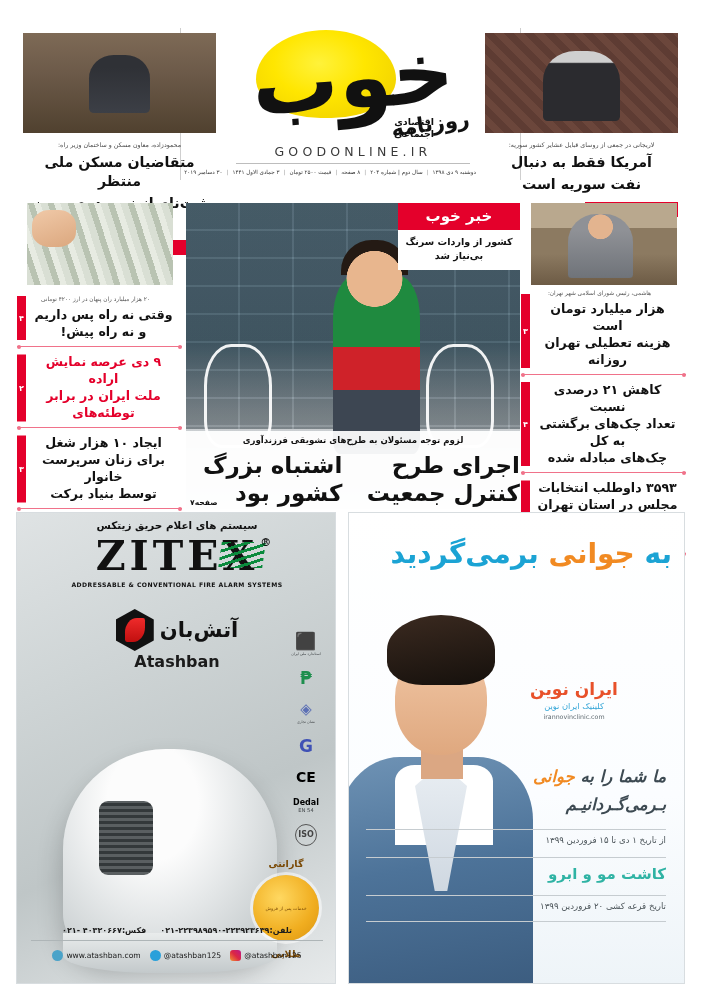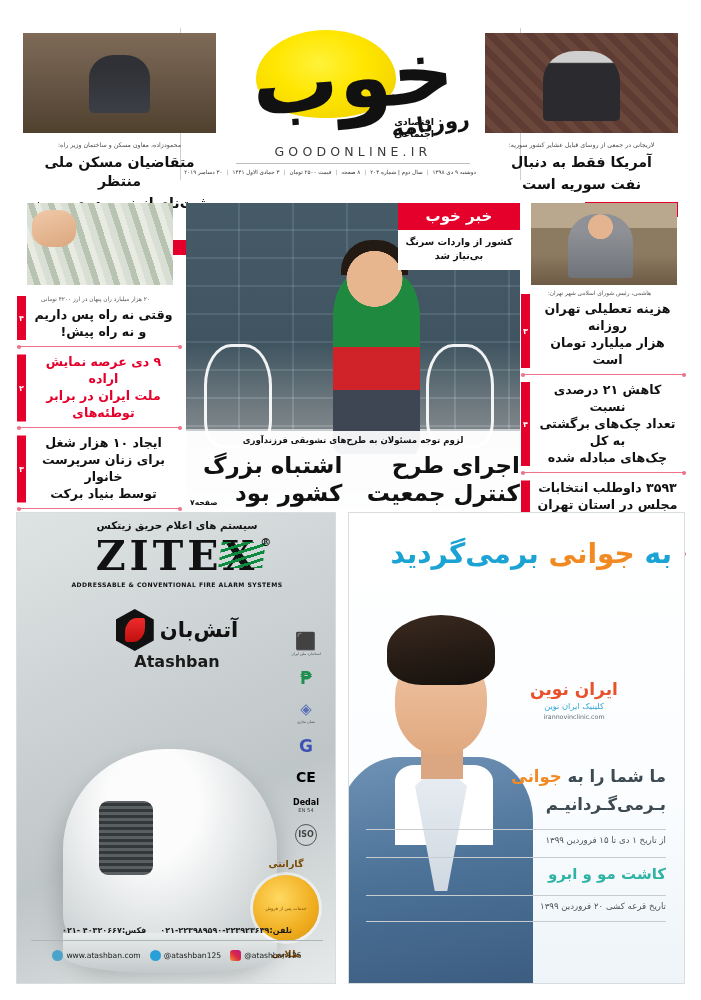--- a/index.html
+++ b/index.html
@@ -280,21 +280,21 @@
     font-size:17px; font-weight:bold; color:#e8512a; line-height:20px;
     letter-spacing:-1px;
   }
   .ad-clinic .logo .sub {
     font-size:8.3px; color:#3aa8d8; margin-top:2px;
   }
   .ad-clinic .logo .url {
     font-size:6.3px; color:#5f6a70; direction:ltr; margin-top:2px;
   }
   .ad-clinic .pitch {
-    position:absolute; right:18px; top:250px; width:300px; text-align:right;
+    position:absolute; right:18px; top:250px; width:300px; text-align:right;font-style:italic;
   }
   .ad-clinic .pitch .l1, .ad-clinic .pitch .l2 {
     font-size:16.5px; font-weight:bold; color:#3d4a52;
     line-height:28px; letter-spacing:2px;
   }
   .ad-clinic .pitch .l1 .hi { color:#f18a22; }
   .ad-clinic .sep {
     position:absolute; right:18px; width:300px; height:1px; background:#c6ccd0;
   }
   .ad-clinic .note {
@@ -537,22 +537,22 @@
   </div>
 
   <div class="colbox" style="left:521px; top:203px;">
     <div class="photo" style="position:relative; width:146px; height:82px; margin:0 auto 2px; overflow:hidden;">
       <div class="ph-man3"></div>
     </div>
 
     <div class="item" style="padding-top:2px;">
       <div class="pnum">۳</div>
       <div class="kicker2">هاشمی، رئیس شورای اسلامی شهر تهران:</div>
+      <div class="hl2 black">هزار میلیارد تومان است</div>
       <div class="hl2 black">هزینه تعطیلی تهران روزانه</div>
-      <div class="hl2 black">هزار میلیارد تومان است</div>
       <div class="dash"></div>
     </div>
 
     <div class="item">
       <div class="pnum">۴</div>
       <div class="hl2 black">کاهش ۲۱ درصدی نسبت</div>
       <div class="hl2 black">تعداد چک‌های برگشتی به کل</div>
       <div class="hl2 black">چک‌های مبادله شده</div>
       <div class="dash"></div>
     </div>

